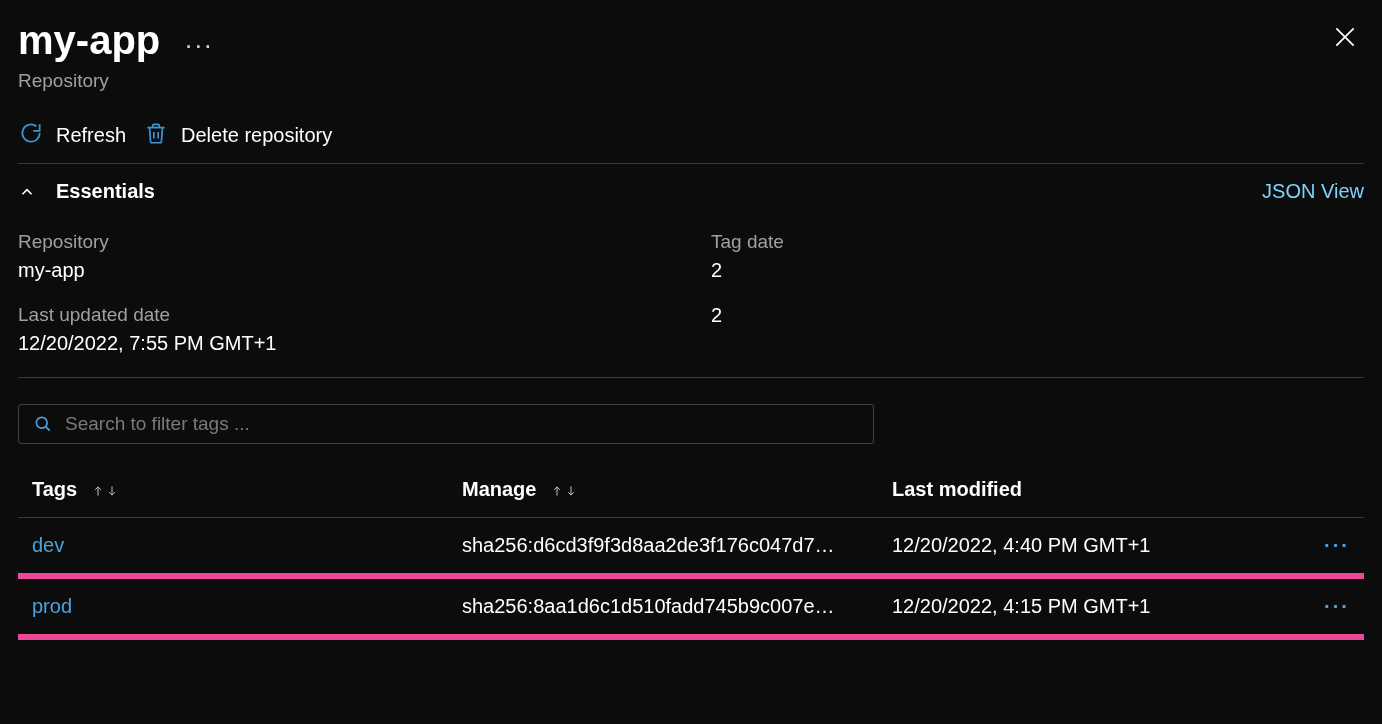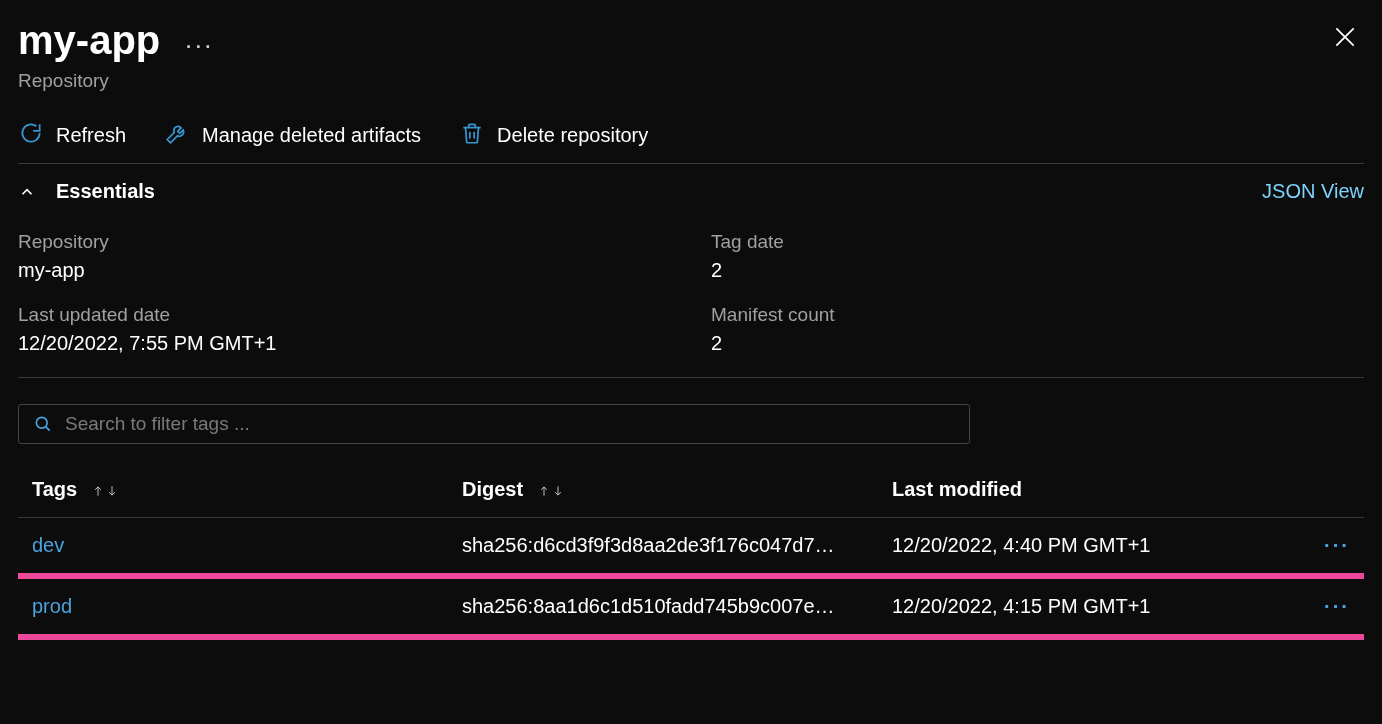--- a/index.html
+++ b/index.html
@@ -45,21 +45,21 @@
     padding: 6px;
   }
   .close-btn svg { stroke: #ffffff; }
   .subtitle {
     color: #a0a0a0;
     font-size: 19px;
     margin-top: 8px;
   }
   .toolbar {
     display: flex;
-    gap: 38px;
+    gap: 17px;
     margin-top: 28px;
     padding-bottom: 12px;
     border-bottom: 1px solid #3a3a3a;
     align-items: center;
   }
   .tool-btn {
     display: flex;
     align-items: center;
     gap: 12px;
     cursor: pointer;
@@ -106,21 +106,21 @@
   }
   .field-value {
     color: #ffffff;
     font-size: 20px;
   }
 
   .search-wrap {
     margin-top: 26px;
   }
   .search-box {
-    width: 952px;
+    width: 856px;
     display: flex;
     align-items: center;
     gap: 12px;
     border: 1px solid #444;
     border-radius: 3px;
     padding: 8px 14px;
     background: transparent;
   }
   .search-box svg { stroke: #4aa3df; fill: none; stroke-width: 2; }
   .search-input {
@@ -200,28 +200,20 @@
 
 <div class="toolbar">
   <div class="tool-btn">
     <span class="icon">
       <svg width="26" height="26" viewBox="0 0 24 24">
           <path d="M20 12a8 8 0 1 1-3-6.2"></path>
           <path d="M20 4v6h-6"></path>
         </svg>
     </span>
     <span>Refresh</span>
-  </div>
-  <div class="tool-btn">
-    <span class="icon">
-      <svg width="26" height="26" viewBox="0 0 24 24">
-          <path d="M14.7 6.3a4 4 0 0 0-5.3 5.3L3 18l3 3 6.4-6.4a4 4 0 0 0 5.3-5.3l-3 3-2-2 3-3z"></path>
-        </svg>
-    </span>
-    <span>Manage deleted artifacts</span>
   </div>
   <div class="tool-btn">
     <span class="icon">
       <svg width="26" height="26" viewBox="0 0 24 24">
           <path d="M4 7h16"></path>
           <path d="M9 7V5a1 1 0 0 1 1-1h4a1 1 0 0 1 1 1v2"></path>
           <path d="M6 7l1 13a1 1 0 0 0 1 1h8a1 1 0 0 0 1-1l1-13"></path>
           <path d="M10 11v6M14 11v6"></path>
         </svg>
     </span>
@@ -246,21 +238,20 @@
   </div>
   <div>
     <div class="field-label">Tag date</div>
     <div class="field-value">2</div>
   </div>
   <div>
     <div class="field-label">Last updated date</div>
     <div class="field-value">12/20/2022, 7:55 PM GMT+1</div>
   </div>
   <div>
-    <div class="field-label">Manifest count</div>
     <div class="field-value">2</div>
   </div>
 </div>
 
 <div class="search-wrap">
   <div class="search-box">
     <svg width="20" height="20" viewBox="0 0 24 24">
         <circle cx="10.5" cy="10.5" r="6.5"></circle>
         <path d="M20 20l-4.5-4.5"></path>
       </svg>
@@ -284,21 +275,21 @@
               <path d="M12 20V5"></path>
               <path d="M7 10l5-5 5 5"></path>
             </svg>
           <svg width="14" height="16" viewBox="0 0 24 24">
               <path d="M12 4v15"></path>
               <path d="M7 14l5 5 5-5"></path>
             </svg>
         </span>
       </th>
       <th>
-        <span>Digest</span>
+        <span>Manage</span>
         <span class="sort-arrows">
           <svg width="14" height="16" viewBox="0 0 24 24">
               <path d="M12 20V5"></path>
               <path d="M7 10l5-5 5 5"></path>
             </svg>
           <svg width="14" height="16" viewBox="0 0 24 24">
               <path d="M12 4v15"></path>
               <path d="M7 14l5 5 5-5"></path>
             </svg>
         </span>

